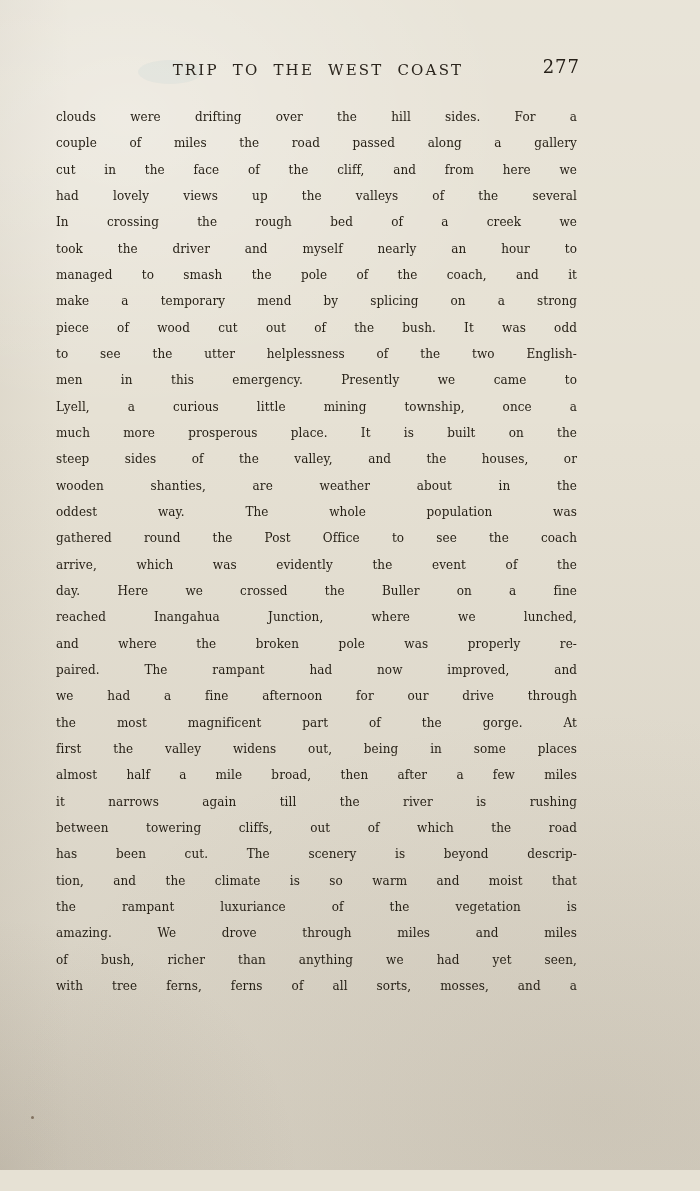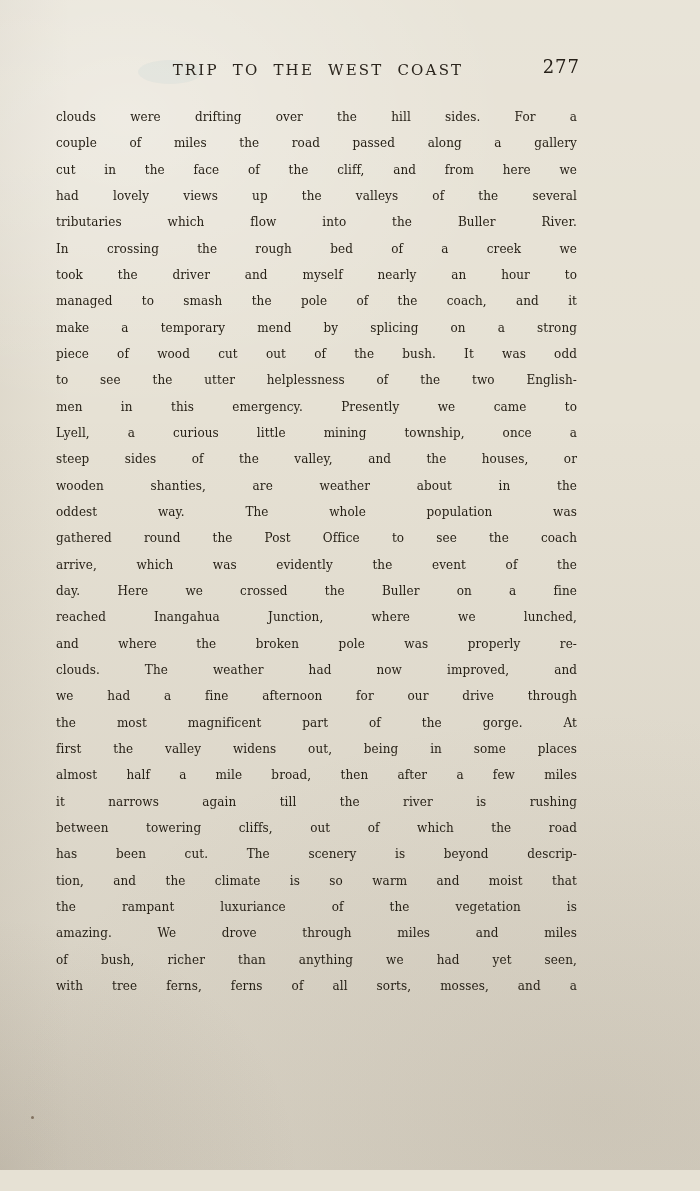--- a/index.html
+++ b/index.html
@@ -102,38 +102,38 @@
   <header class="running-head">
     <span class="head-title">TRIP TO THE WEST COAST</span>
     <span class="page-number">277</span>
   </header>
 
   <main class="text-block">
       <div class="line">clouds were drifting over the hill sides.  For a</div>
       <div class="line">couple of miles the road passed along a gallery</div>
       <div class="line">cut in the face of the cliff, and from here we</div>
       <div class="line">had lovely views up the valleys of the several</div>
-      <div class="line">tributaries which flow into the Buller River.</div>
       <div class="line">In crossing the rough bed of a creek we</div>
       <div class="line">took the driver and myself nearly an hour to</div>
       <div class="line">managed to smash the pole of the coach, and it</div>
       <div class="line">make a temporary mend by splicing on a strong</div>
       <div class="line">piece of wood cut out of the bush.  It was odd</div>
       <div class="line">to see the utter helplessness of the two English-</div>
       <div class="line">men in this emergency.  Presently we came to</div>
       <div class="line">Lyell, a curious little mining township, once a</div>
+      <div class="line">much more prosperous place.  It is built on the</div>
       <div class="line">steep sides of the valley, and the houses, or</div>
       <div class="line">wooden shanties, are weather about in the</div>
       <div class="line">oddest way.  The whole population was</div>
       <div class="line">gathered round the Post Office to see the coach</div>
       <div class="line">arrive, which was evidently the event of the</div>
       <div class="line">day.  Here we crossed the Buller on a fine</div>
       <div class="line">reached Inangahua Junction, where we lunched,</div>
       <div class="line">and where the broken pole was properly re-</div>
-      <div class="line">clouds.  The weather had now improved, and</div>
+      <div class="line">paired.  The rampant had now improved, and</div>
       <div class="line">we had a fine afternoon for our drive through</div>
       <div class="line">the most magnificent part of the gorge.  At</div>
       <div class="line">first the valley widens out, being in some places</div>
       <div class="line">almost half a mile broad, then after a few miles</div>
       <div class="line">it narrows again till the river is rushing</div>
       <div class="line">between towering cliffs, out of which the road</div>
       <div class="line">has been cut.  The scenery is beyond descrip-</div>
       <div class="line">tion, and the climate is so warm and moist that</div>
       <div class="line">the rampant luxuriance of the vegetation is</div>
       <div class="line">amazing.  We drove through miles and miles</div>

